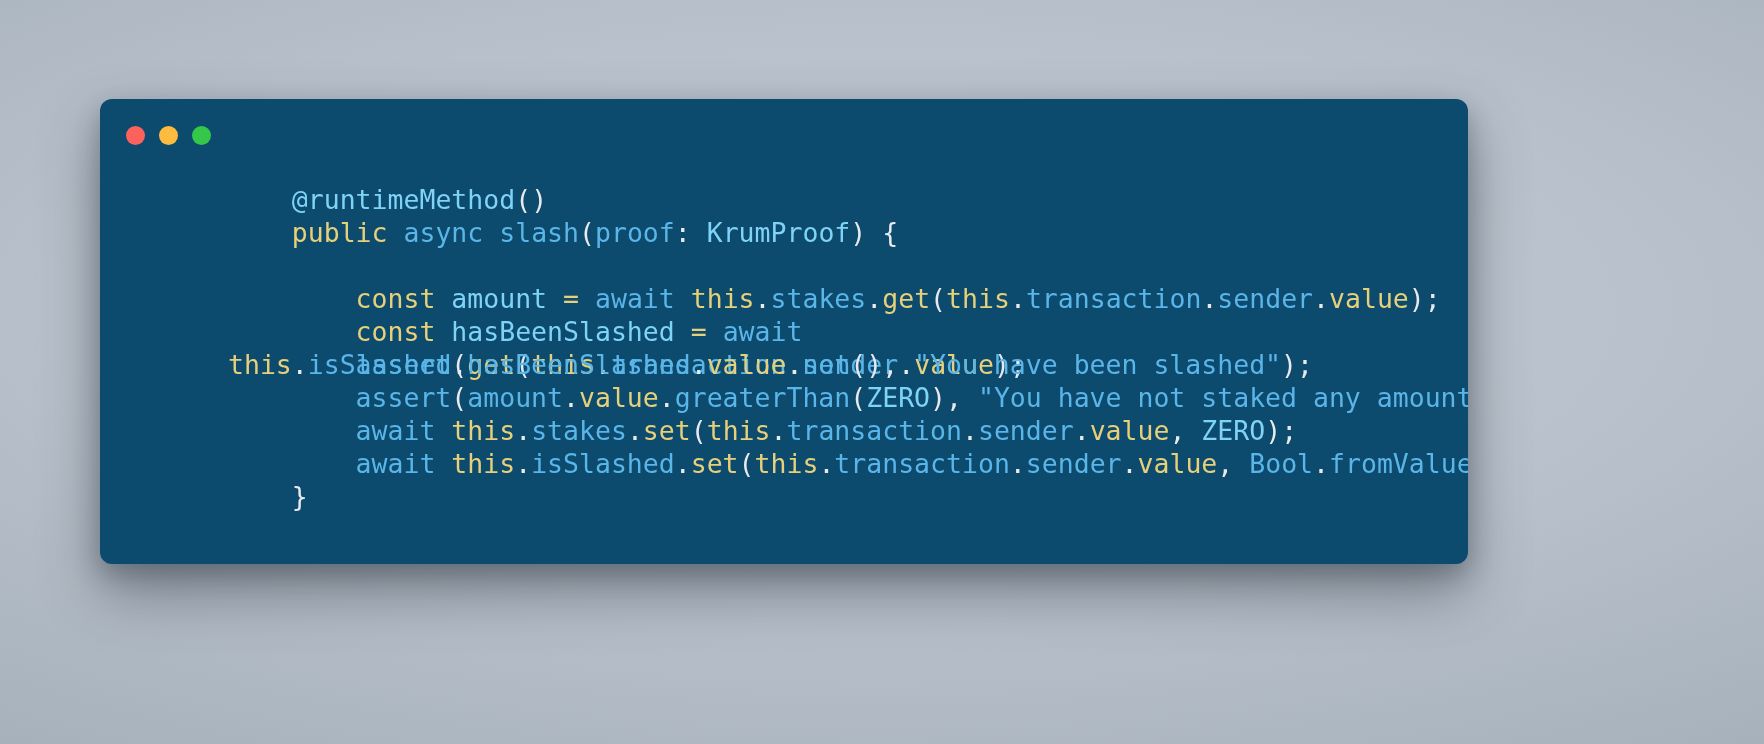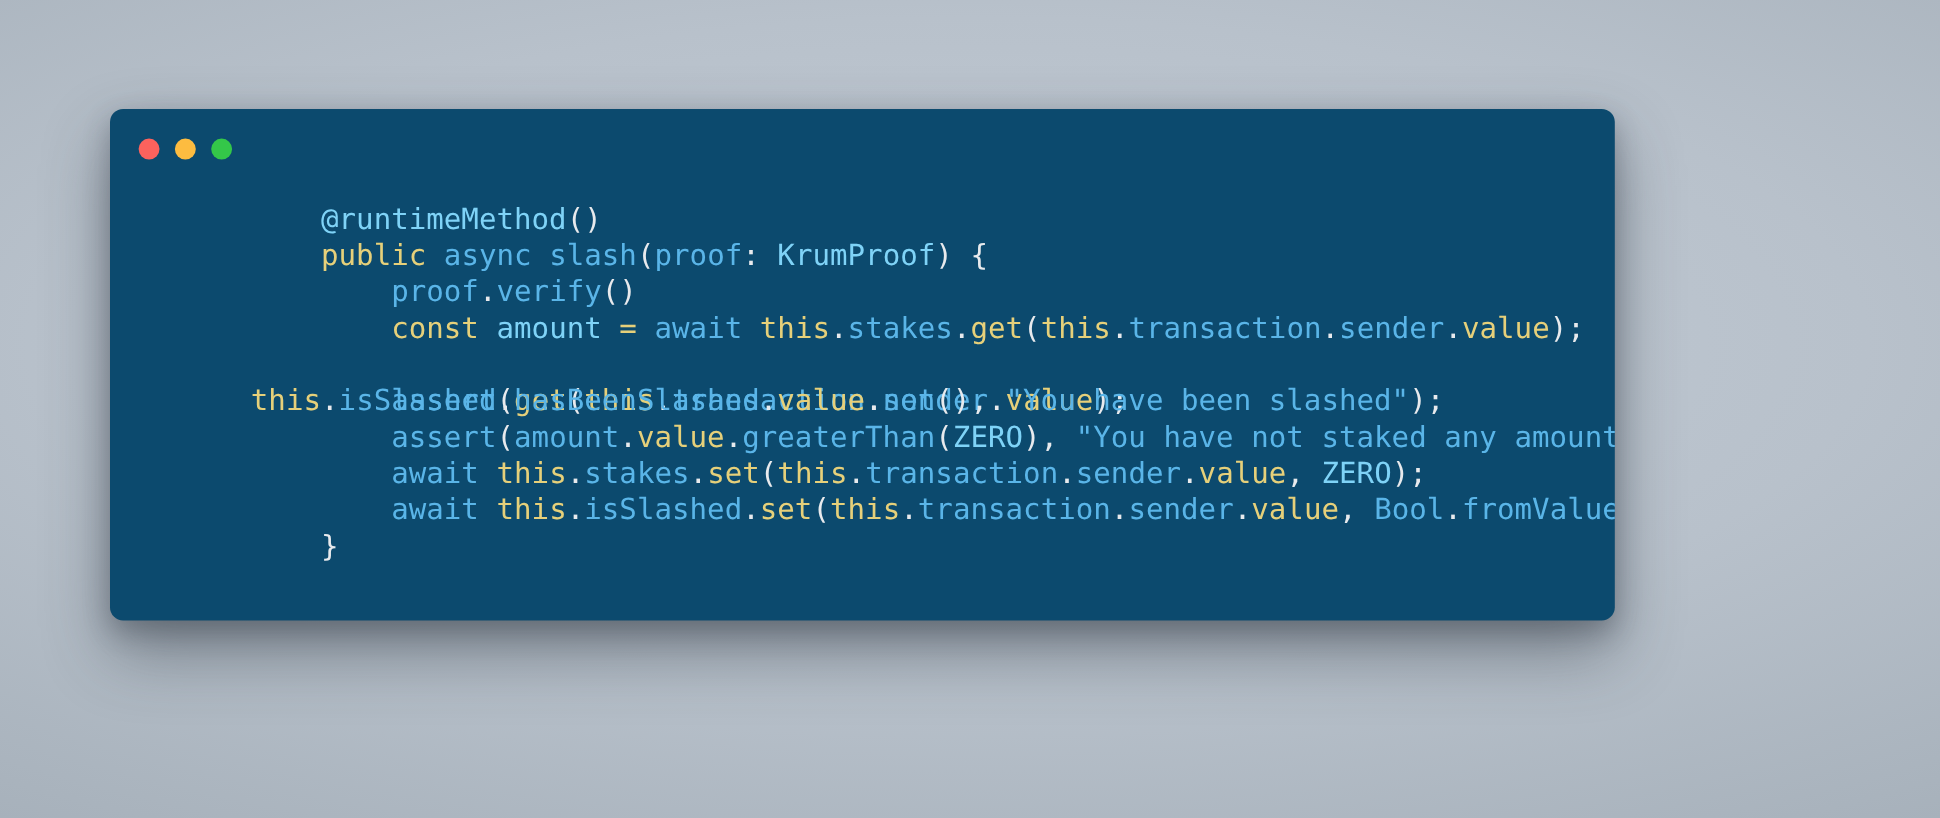--- a/index.html
+++ b/index.html
@@ -80,22 +80,22 @@
 
   <div id="titlebar">
     <span class="dot red"></span>
     <span class="dot yellow"></span>
     <span class="dot green"></span>
   </div>
 
   <div id="code-area">
       <div class="code-line" style="top: 0px; left: 191.8px;"><span class="tok-lblue">@runtimeMethod</span><span class="tok-white">()</span></div>
       <div class="code-line" style="top: 33px; left: 191.8px;"><span class="tok-yellow">public</span><span class="tok-white"> </span><span class="tok-blue">async</span><span class="tok-white"> </span><span class="tok-blue">slash</span><span class="tok-white">(</span><span class="tok-blue">proof</span><span class="tok-white">: </span><span class="tok-lblue">KrumProof</span><span class="tok-white">) {</span></div>
-      <div class="code-line" style="top: 66px; left: 255.6px;"><span class="tok-blue">proof</span><span class="tok-white">.</span><span class="tok-blue">verify</span><span class="tok-white">()</span></div>
       <div class="code-line" style="top: 99px; left: 255.6px;"><span class="tok-yellow">const</span><span class="tok-white"> </span><span class="tok-lblue">amount</span><span class="tok-white"> </span><span class="tok-yellow">=</span><span class="tok-white"> </span><span class="tok-blue">await</span><span class="tok-white"> </span><span class="tok-yellow">this</span><span class="tok-white">.</span><span class="tok-blue">stakes</span><span class="tok-white">.</span><span class="tok-yellow">get</span><span class="tok-white">(</span><span class="tok-yellow">this</span><span class="tok-white">.</span><span class="tok-blue">transaction</span><span class="tok-white">.</span><span class="tok-blue">sender</span><span class="tok-white">.</span><span class="tok-yellow">value</span><span class="tok-white">);</span></div>
+      <div class="code-line" style="top: 132px; left: 255.6px;"><span class="tok-yellow">const</span><span class="tok-white"> </span><span class="tok-lblue">hasBeenSlashed</span><span class="tok-white"> </span><span class="tok-yellow">=</span><span class="tok-white"> </span><span class="tok-blue">await</span></div>
       <div class="code-line" style="top: 165px; left: 128px;"><span class="tok-yellow">this</span><span class="tok-white">.</span><span class="tok-blue">isSlashed</span><span class="tok-white">.</span><span class="tok-yellow">get</span><span class="tok-white">(</span><span class="tok-yellow">this</span><span class="tok-white">.</span><span class="tok-blue">transaction</span><span class="tok-white">.</span><span class="tok-blue">sender</span><span class="tok-white">.</span><span class="tok-yellow">value</span><span class="tok-white">);</span></div>
       <div class="code-line" style="top: 165px; left: 255.6px;"><span class="tok-blue">assert</span><span class="tok-white">(</span><span class="tok-blue">hasBeenSlashed</span><span class="tok-white">.</span><span class="tok-yellow">value</span><span class="tok-white">.</span><span class="tok-blue">not</span><span class="tok-white">(), </span><span class="tok-string">"You have been slashed"</span><span class="tok-white">);</span></div>
       <div class="code-line" style="top: 198px; left: 255.6px;"><span class="tok-blue">assert</span><span class="tok-white">(</span><span class="tok-blue">amount</span><span class="tok-white">.</span><span class="tok-yellow">value</span><span class="tok-white">.</span><span class="tok-blue">greaterThan</span><span class="tok-white">(</span><span class="tok-lblue">ZERO</span><span class="tok-white">), </span><span class="tok-string">"You have not staked any amount"</span></div>
       <div class="code-line" style="top: 231px; left: 255.6px;"><span class="tok-blue">await</span><span class="tok-white"> </span><span class="tok-yellow">this</span><span class="tok-white">.</span><span class="tok-blue">stakes</span><span class="tok-white">.</span><span class="tok-yellow">set</span><span class="tok-white">(</span><span class="tok-yellow">this</span><span class="tok-white">.</span><span class="tok-blue">transaction</span><span class="tok-white">.</span><span class="tok-blue">sender</span><span class="tok-white">.</span><span class="tok-yellow">value</span><span class="tok-white">, </span><span class="tok-lblue">ZERO</span><span class="tok-white">);</span></div>
       <div class="code-line" style="top: 264px; left: 255.6px;"><span class="tok-blue">await</span><span class="tok-white"> </span><span class="tok-yellow">this</span><span class="tok-white">.</span><span class="tok-blue">isSlashed</span><span class="tok-white">.</span><span class="tok-yellow">set</span><span class="tok-white">(</span><span class="tok-yellow">this</span><span class="tok-white">.</span><span class="tok-blue">transaction</span><span class="tok-white">.</span><span class="tok-blue">sender</span><span class="tok-white">.</span><span class="tok-yellow">value</span><span class="tok-white">, </span><span class="tok-blue">Bool</span><span class="tok-white">.</span><span class="tok-blue">fromValue</span></div>
       <div class="code-line" style="top: 297px; left: 191.8px;"><span class="tok-white">}</span></div>
     </div>
 
 </div>
 

